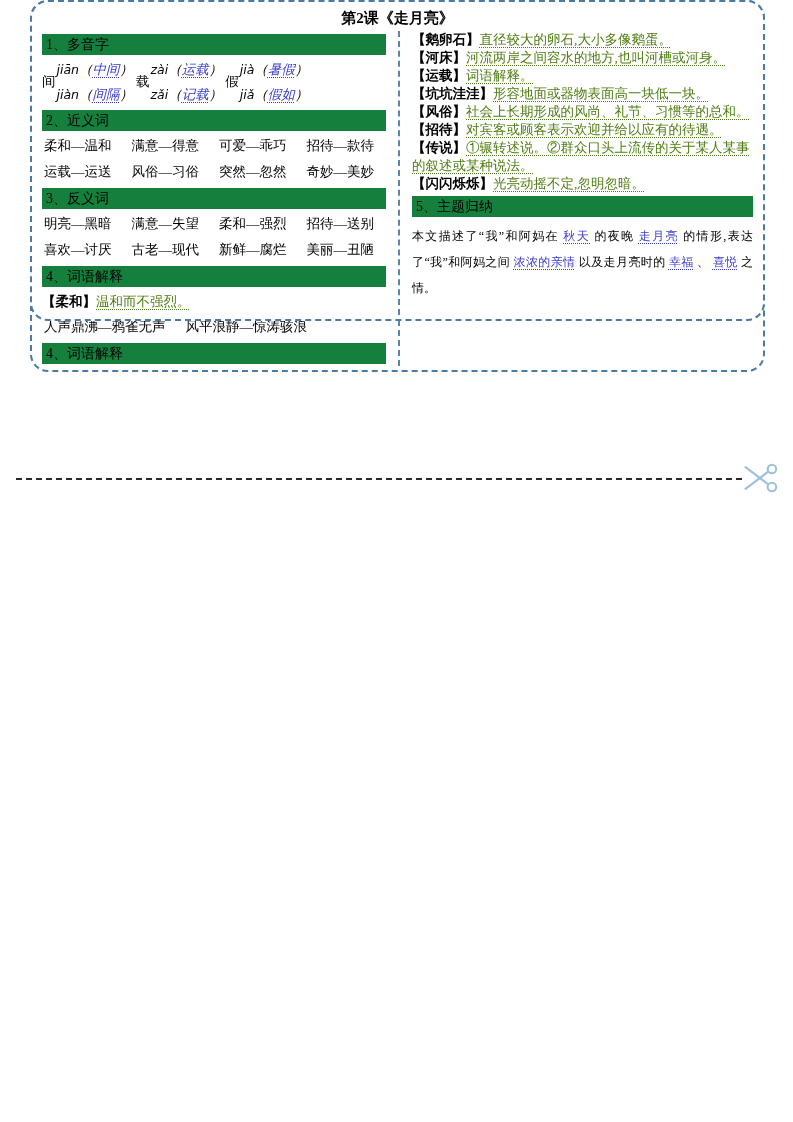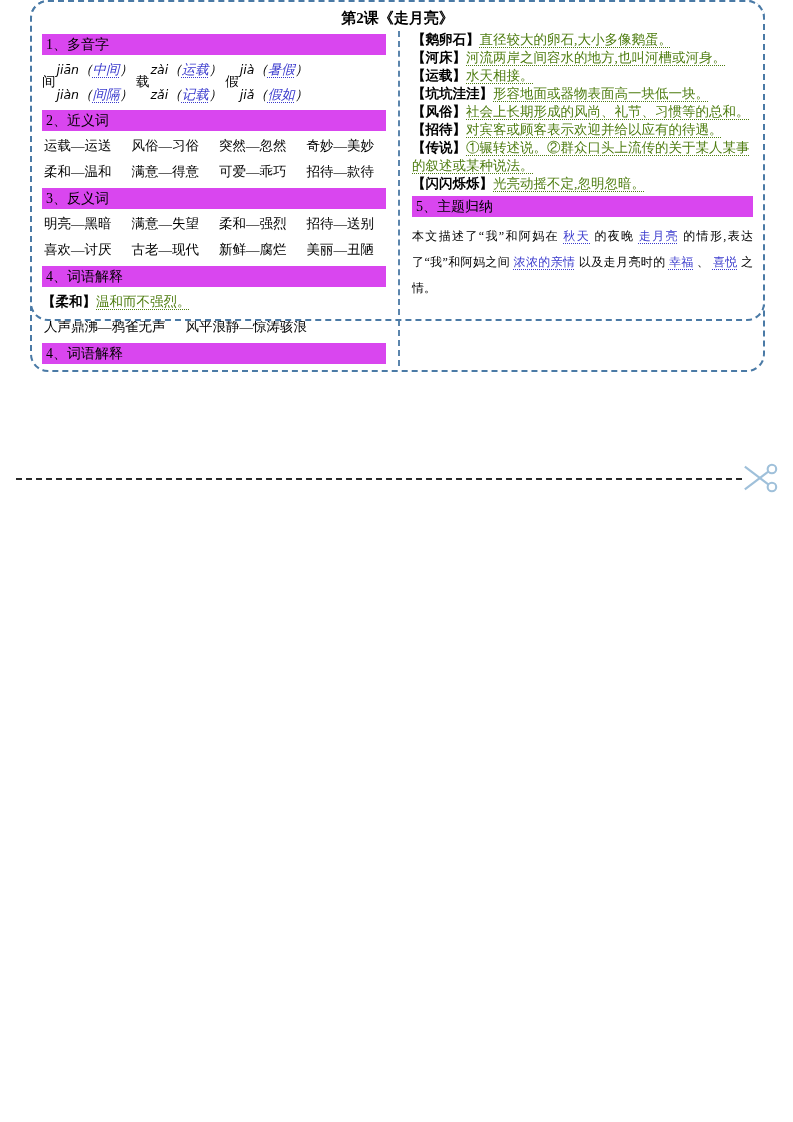--- a/index.html
+++ b/index.html
@@ -14,21 +14,21 @@
   
   .card{position:absolute;left:30px;width:735px;box-sizing:border-box;
         border:2px dashed #4a7aa6;border-radius:18px;background:#fff;
         padding:4px 10px 4px 10px;overflow:hidden;}
   .card-title{text-align:center;font-weight:bold;font-size:15px;line-height:25px;}
   .cols{display:flex;align-items:stretch;}
   .col-left{flex:none;width:350px;padding-right:6px;box-sizing:border-box;}
   .col-right{flex:1;margin-left:6px;padding-left:12px;border-left:2px dashed #5b85ad;}
 
   
-  .bar{background:#d946ef;font-size:14px;line-height:21px;padding:0 4px;margin:3px 0 2px 0;}
+  .bar{background:#15803d;font-size:14px;line-height:21px;padding:0 4px;margin:3px 0 2px 0;}
 
   
   .duoyin-row{display:flex;align-items:center;gap:3px;margin:1px 0 2px 0;}
   .group{display:flex;align-items:center;}
   .gchar{font-size:13.5px;margin-right:1px;}
   .brace{display:block;font-family:"DejaVu Sans",sans-serif;font-weight:100;
          transform:scaleX(.5);line-height:.88;color:#000;}
   .brace[data-count="3"]{font-size:76px;}
   .brace[data-count="2"]{font-size:52px;}
   .entries{display:flex;flex-direction:column;}
@@ -280,42 +280,42 @@
 
                 </div>
               </div>
 
           </div>
 
           <div class="bar">2、近义词</div>
 
             <div class="word-row">
 
+                <span>柔和—温和</span>
+
+                <span>满意—得意</span>
+
+                <span>可爱—乖巧</span>
+
+                <span>招待—款待</span>
+
+            </div>
+
+            <div class="word-row">
+
                 <span>运载—运送</span>
 
                 <span>风俗—习俗</span>
 
                 <span>突然—忽然</span>
 
                 <span>奇妙—美妙</span>
 
             </div>
 
-            <div class="word-row">
-
-                <span>柔和—温和</span>
-
-                <span>满意—得意</span>
-
-                <span>可爱—乖巧</span>
-
-                <span>招待—款待</span>
-
-            </div>
-
           <div class="bar">3、反义词</div>
 
             <div class="word-row">
 
                 <span>明亮—黑暗</span>
 
                 <span>满意—失望</span>
 
                 <span>柔和—强烈</span>
 
@@ -341,21 +341,21 @@
             <div class="def-line"><span class="term">【柔和】</span><span class="blue">温和而不强烈。</span></div>
 
         </div>
 
         <div class="col-right">
 
             <div class="def-line"><span class="term">【鹅卵石】</span><span class="blue">直径较大的卵石,大小多像鹅蛋。</span></div>
 
             <div class="def-line"><span class="term">【河床】</span><span class="blue">河流两岸之间容水的地方,也叫河槽或河身。</span></div>
 
-            <div class="def-line"><span class="term">【运载】</span><span class="blue">水天相接。</span></div>
+            <div class="def-line"><span class="term">【运载】</span><span class="blue">词语解释。</span></div>
 
             <div class="def-line"><span class="term">【坑坑洼洼】</span><span class="blue">形容地面或器物表面高一块低一块。</span></div>
 
             <div class="def-line"><span class="term">【风俗】</span><span class="blue">社会上长期形成的风尚、礼节、习惯等的总和。</span></div>
 
             <div class="def-line"><span class="term">【招待】</span><span class="blue">对宾客或顾客表示欢迎并给以应有的待遇。</span></div>
 
             <div class="def-line"><span class="term">【传说】</span><span class="blue">①辗转述说。②群众口头上流传的关于某人某事的叙述或某种说法。</span></div>
 
             <div class="def-line"><span class="term">【闪闪烁烁】</span><span class="blue">光亮动摇不定,忽明忽暗。</span></div>

